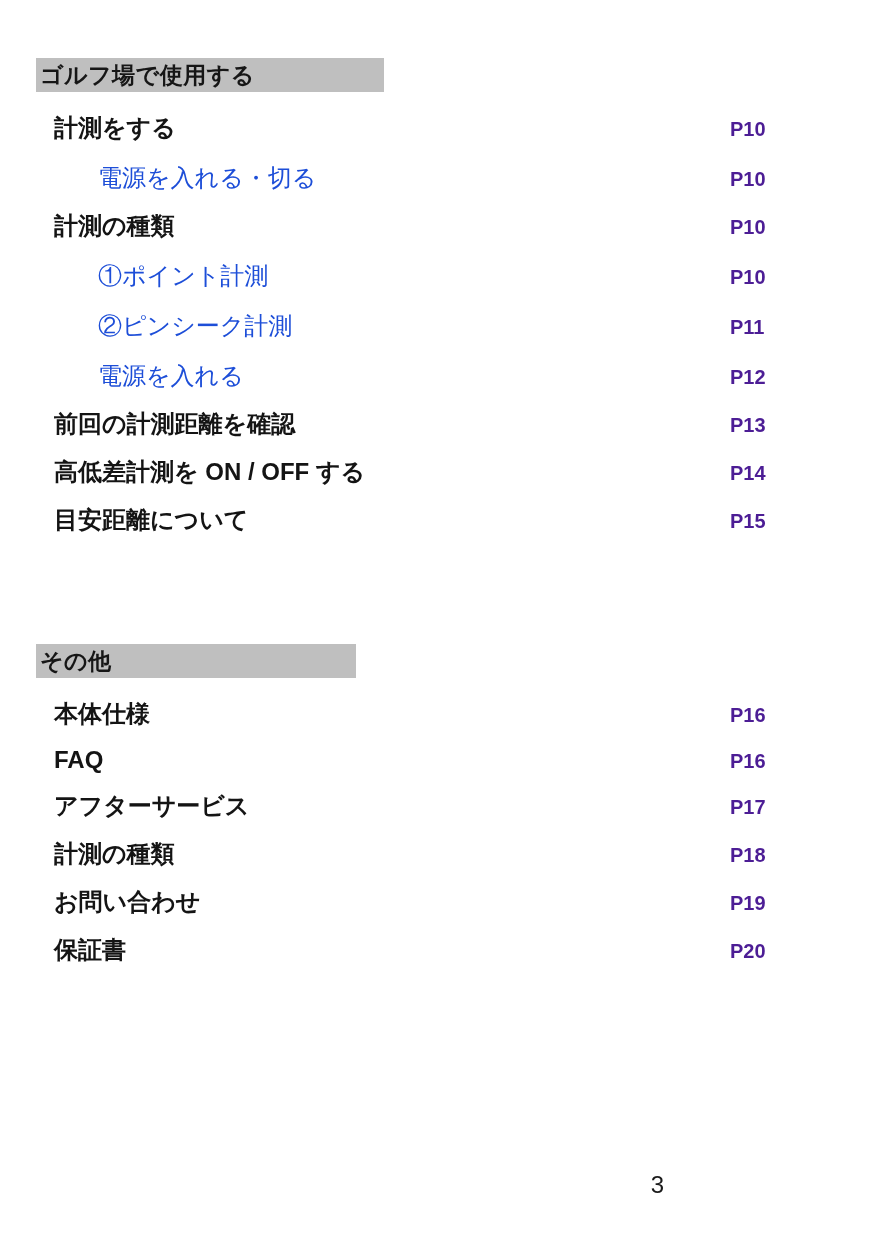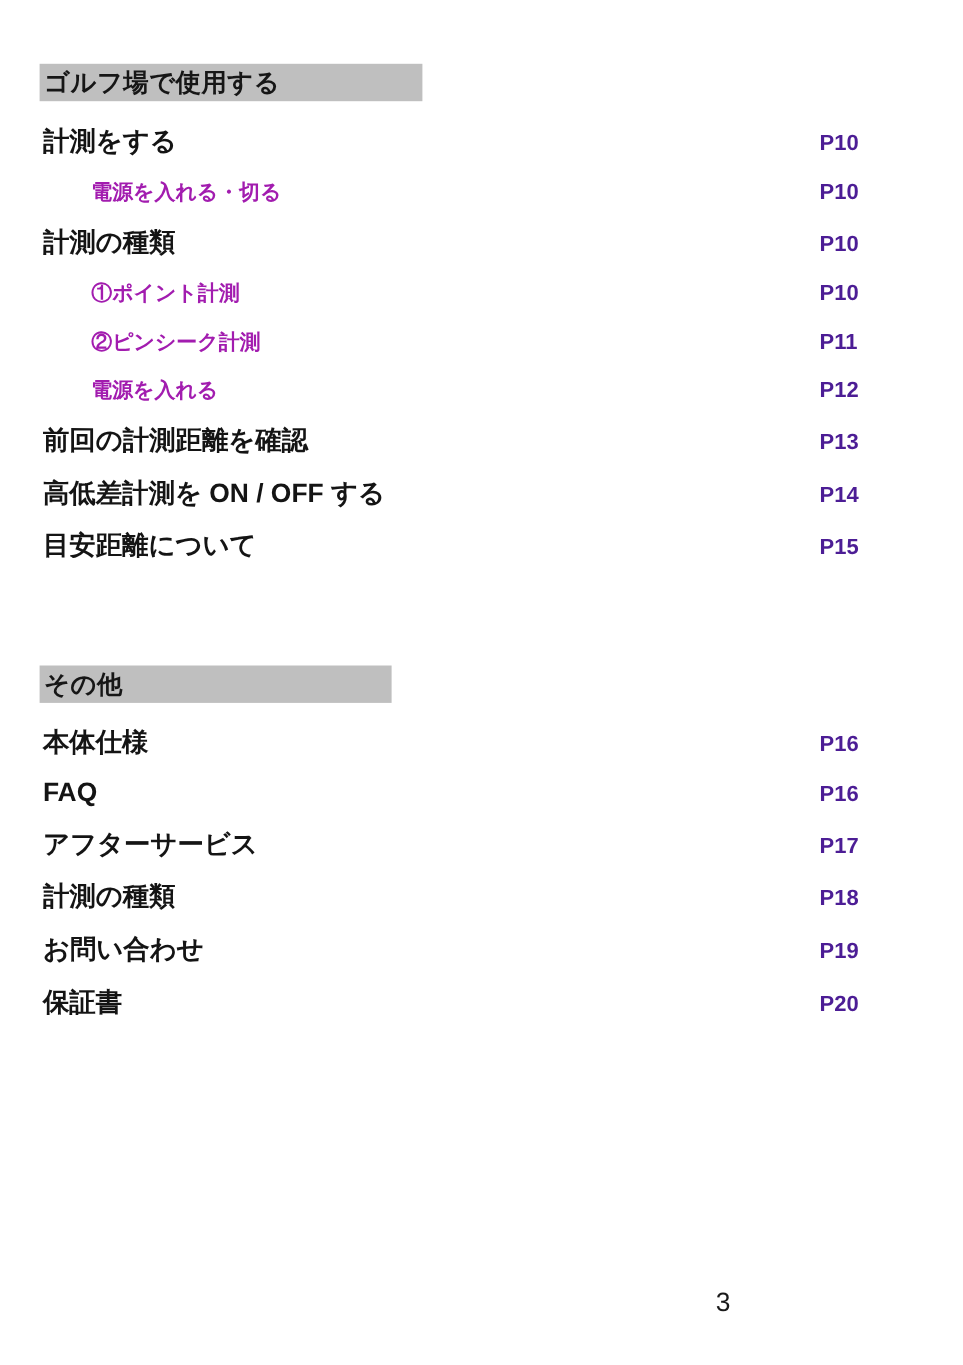--- a/index.html
+++ b/index.html
@@ -43,21 +43,21 @@
   .section-band.w2 { width: 320px; }
   .section-band-label {
     font-size: 23px;
     font-weight: 700;
     color: #161616;
     letter-spacing: 0.5px;
     line-height: 1;
   }
 
   .toc-list {
-    margin: 1px;
+    margin: 16px;
     padding: 0;
     list-style: none;
   }
   .toc-row {
     display: flex;
     align-items: baseline;
     justify-content: space-between;
   }
   .toc-row .label {
     white-space: nowrap;
@@ -80,23 +80,23 @@
     font-weight: 700;
     color: #141414;
     padding-left: 2px;
   }
 
   
   .lvl2 {
     margin-top: 18px;
   }
   .lvl2 .label {
-    font-size: 19px;
-    font-weight: 700;
-    color: #a21caf;
+    font-size: 24px;
+    font-weight: 400;
+    color: #1d4ed8;
     padding-left: 46px;
   }
 
   .group-one .toc-row:first-child { margin-top: 20px; }
 
   .gap-between-sections {
     height: 92px;
   }
 
   .group-two .toc-row { margin-top: 16px; }

